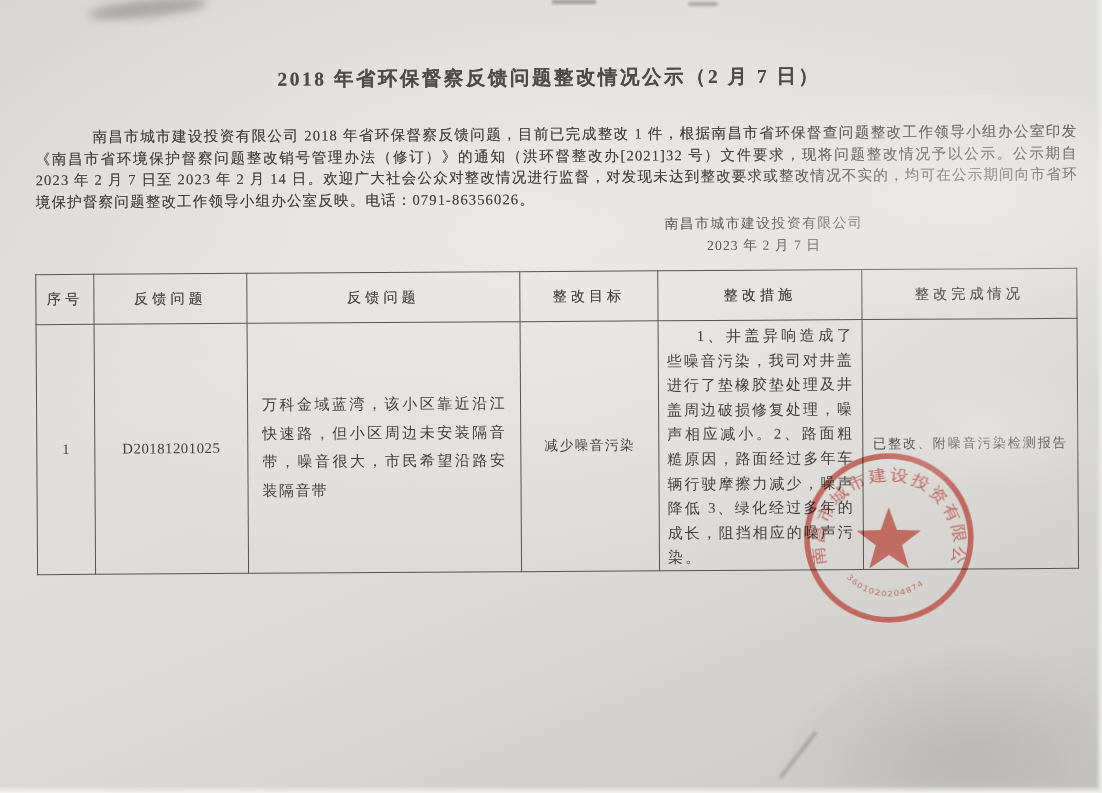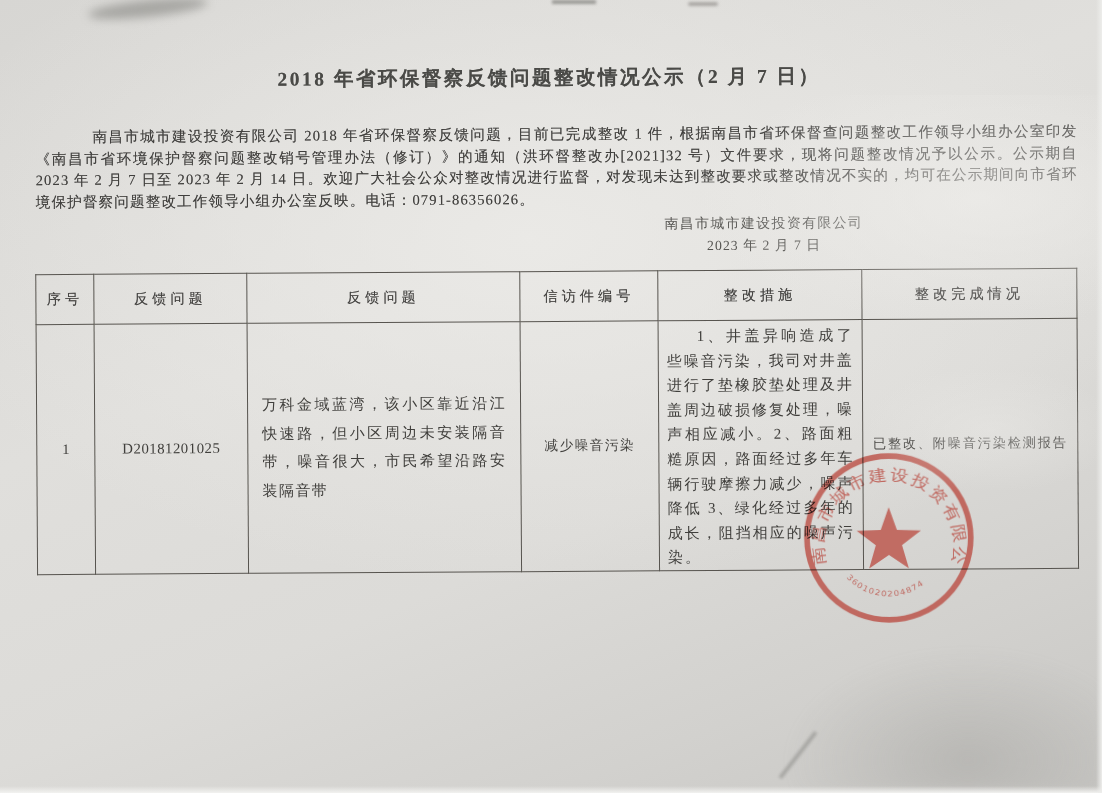--- a/index.html
+++ b/index.html
@@ -95,21 +95,21 @@
         <col style="width:273px">
       <col style="width:138px">
         <col style="width:204px">
         <col style="width:215px">
     </colgroup>
     <tbody>
         <tr>
       <th>序号</th>
       <th>反馈问题</th>
       <th>反馈问题</th>
-      <th>信访件编号</th>
+      <th>整改目标</th>
       <th>整改措施</th>
       <th>整改完成情况</th>
     </tr>
     <tr class="body-row">
       <td class="c-no">1</td>
       <td class="c-letter">D20181201025</td>
       <td class="c-problem">万科金域蓝湾，该小区靠近沿江快速路，但小区周边未安装隔音带，噪音很大，市民希望沿路安装隔音带</td>
       <td class="c-goal">减少噪音污染</td>
       <td class="c-measures">1、井盖异响造成了些噪音污染，我司对井盖进行了垫橡胶垫处理及井盖周边破损修复处理，噪声相应减小。2、路面粗糙原因，路面经过多年车辆行驶摩擦力减少，噪声降低 3、绿化经过多年的成长，阻挡相应的噪声污染。</td>
       <td class="c-status">已整改、附噪音污染检测报告</td>

